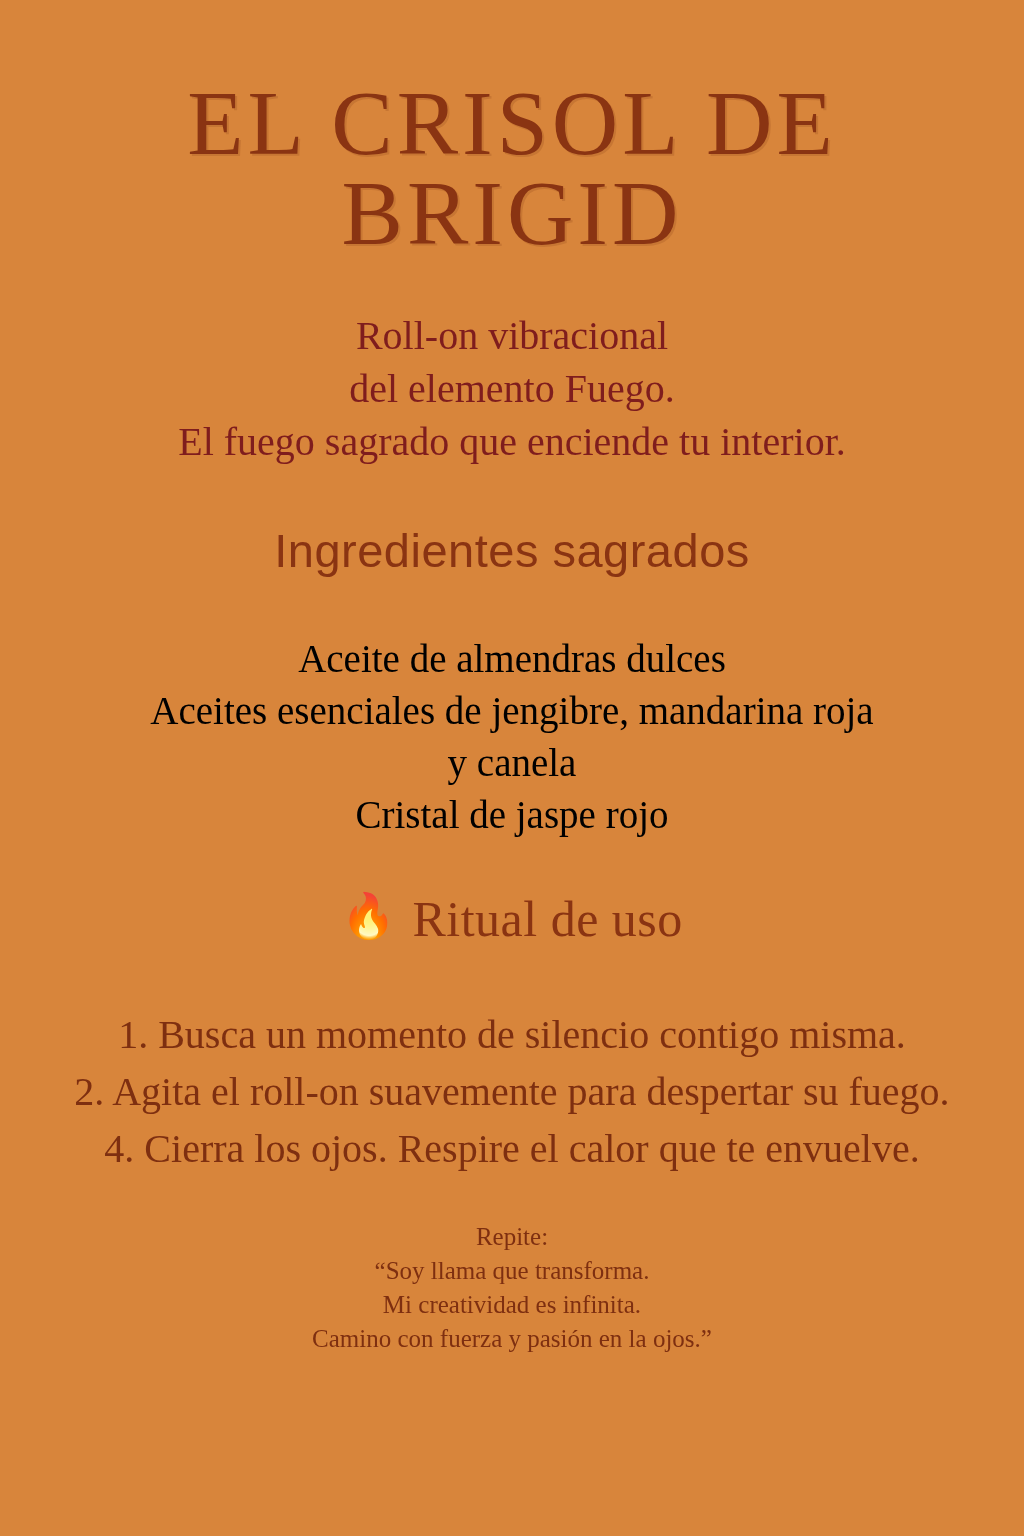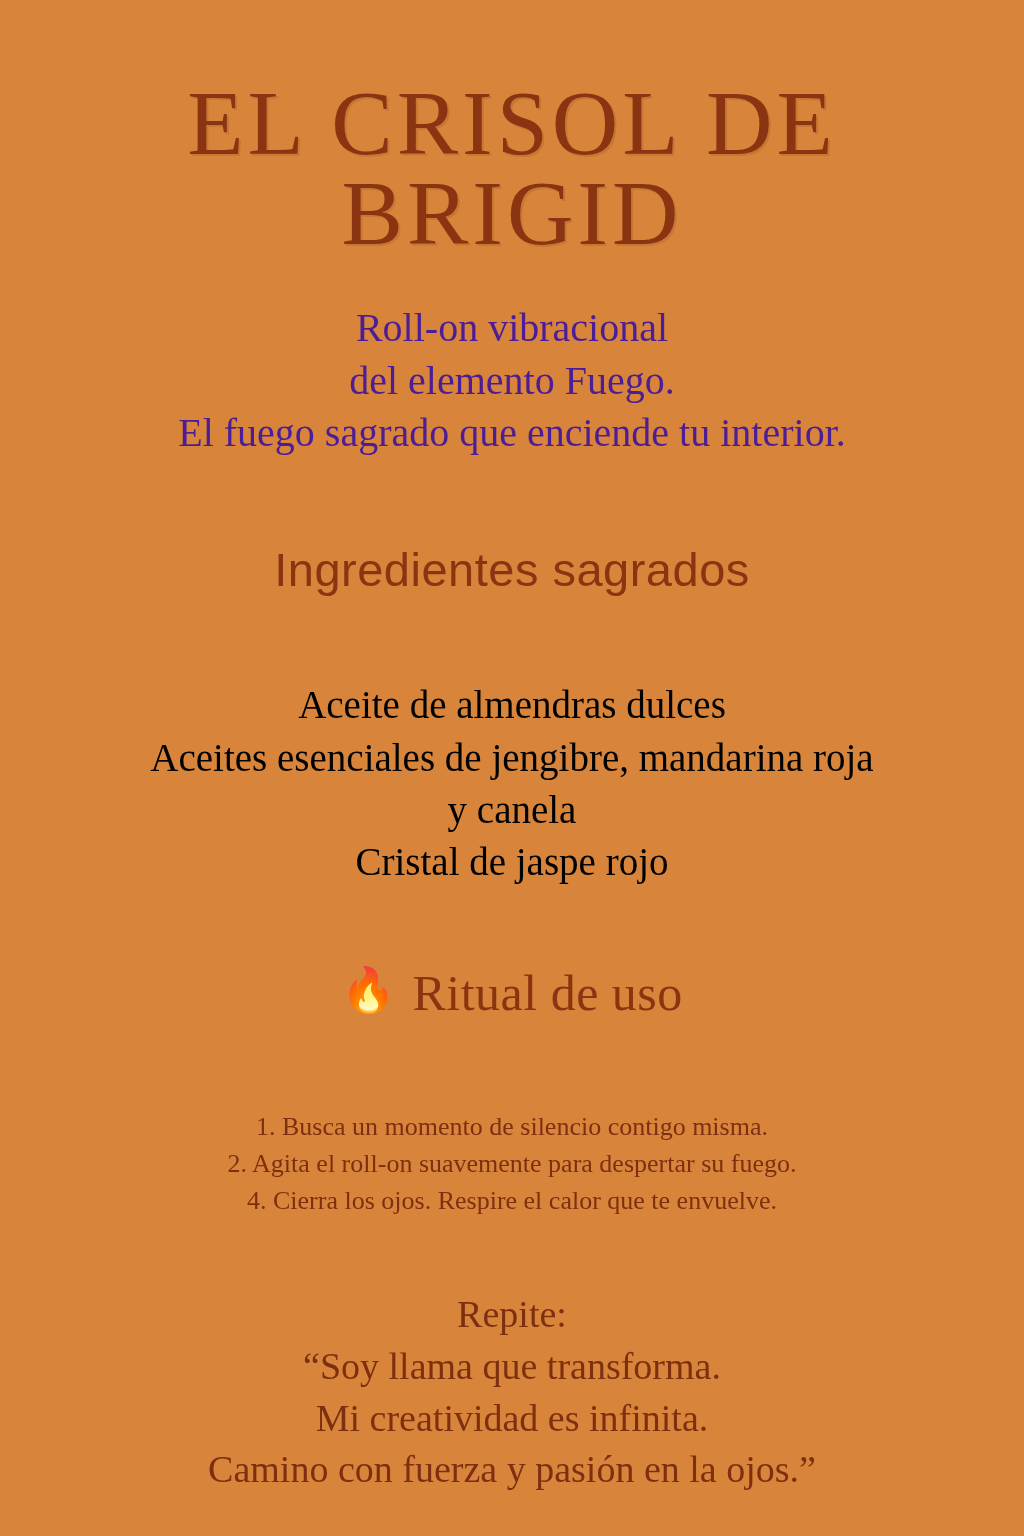--- a/index.html
+++ b/index.html
@@ -16,37 +16,36 @@
   }
   .poster {
     width: 1024px;
     height: 1536px;
     box-sizing: border-box;
     padding: 60px 40px 40px 40px;
     display: flex;
     flex-direction: column;
     align-items: center;
     text-align: center;
-    justify-content: space-between;
   }
   .title {
     font-size: 92px;
     line-height: 0.98;
     letter-spacing: 4px;
     font-weight: normal;
     color: #8a3412;
     text-shadow: 2px 2px 0 rgba(120,50,15,0.18);
     margin: 18px 0 0 0;
     max-width: 820px;
   }
   .subtitle-block {
-    margin-top: 16px;
+    margin-top: 52px;
     font-size: 40px;
     line-height: 1.32;
-    color: #4c1d95;
+    color: #7f1d1d;
   }
   .subtitle-block .line {
     display: block;
     white-space: nowrap;
   }
   .section-heading {
     font-family: "Liberation Sans", sans-serif;
     font-size: 47px;
     font-weight: normal;
     color: #8a3412;
@@ -75,31 +74,31 @@
     font-size: 39px;
     line-height: 1.34;
     color: #000000;
   }
   .ingredients-list .line {
     display: block;
     white-space: nowrap;
   }
   .steps-list {
     margin-top: 18px;
-    font-size: 26px;
+    font-size: 40px;
     line-height: 1.42;
     color: #7e2f10;
   }
   .steps-list .line {
     display: block;
     white-space: nowrap;
   }
   .repeat-block {
     margin-top: 42px;
-    font-size: 38px;
+    font-size: 25px;
     line-height: 1.36;
     color: #7e2f10;
   }
   .repeat-block .line {
     display: block;
     white-space: nowrap;
   }
 </style>
 </head>
 <body>

